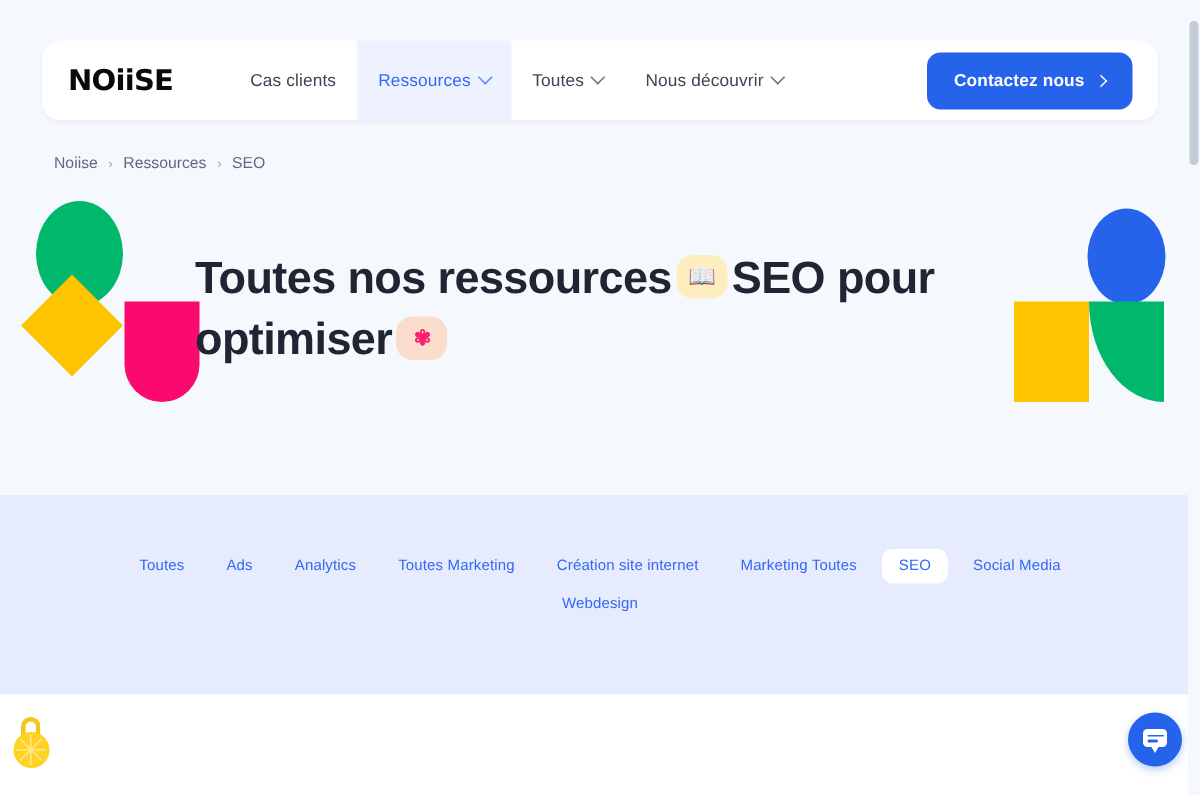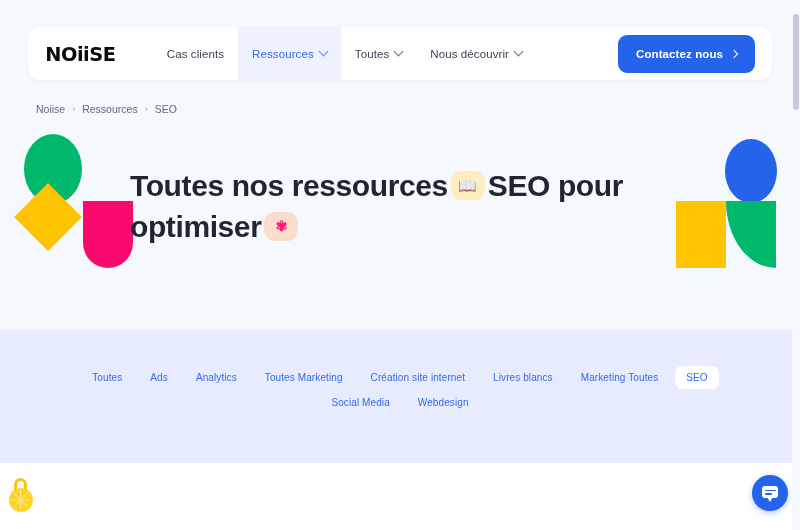--- a/index.html
+++ b/index.html
@@ -395,21 +395,20 @@
         </span></h1>
   </div>
 
   <div id="filter-band">
     <div id="filter-list">
       <div class="filter-chip">Toutes</div>
       <div class="filter-chip">Ads</div>
       <div class="filter-chip">Analytics</div>
       <div class="filter-chip">Toutes Marketing</div>
       <div class="filter-chip">Création site internet</div>
-      <div class="filter-chip">Livres blancs</div>
       <div class="filter-chip">Marketing Toutes</div>
       <div class="filter-chip active">SEO</div>
       <div class="filter-chip">Social Media</div>
       <div class="filter-chip">Webdesign</div>
     </div>
   </div>
 
   <div id="bottom-area"></div>
 
   <div id="privacy-lock">

